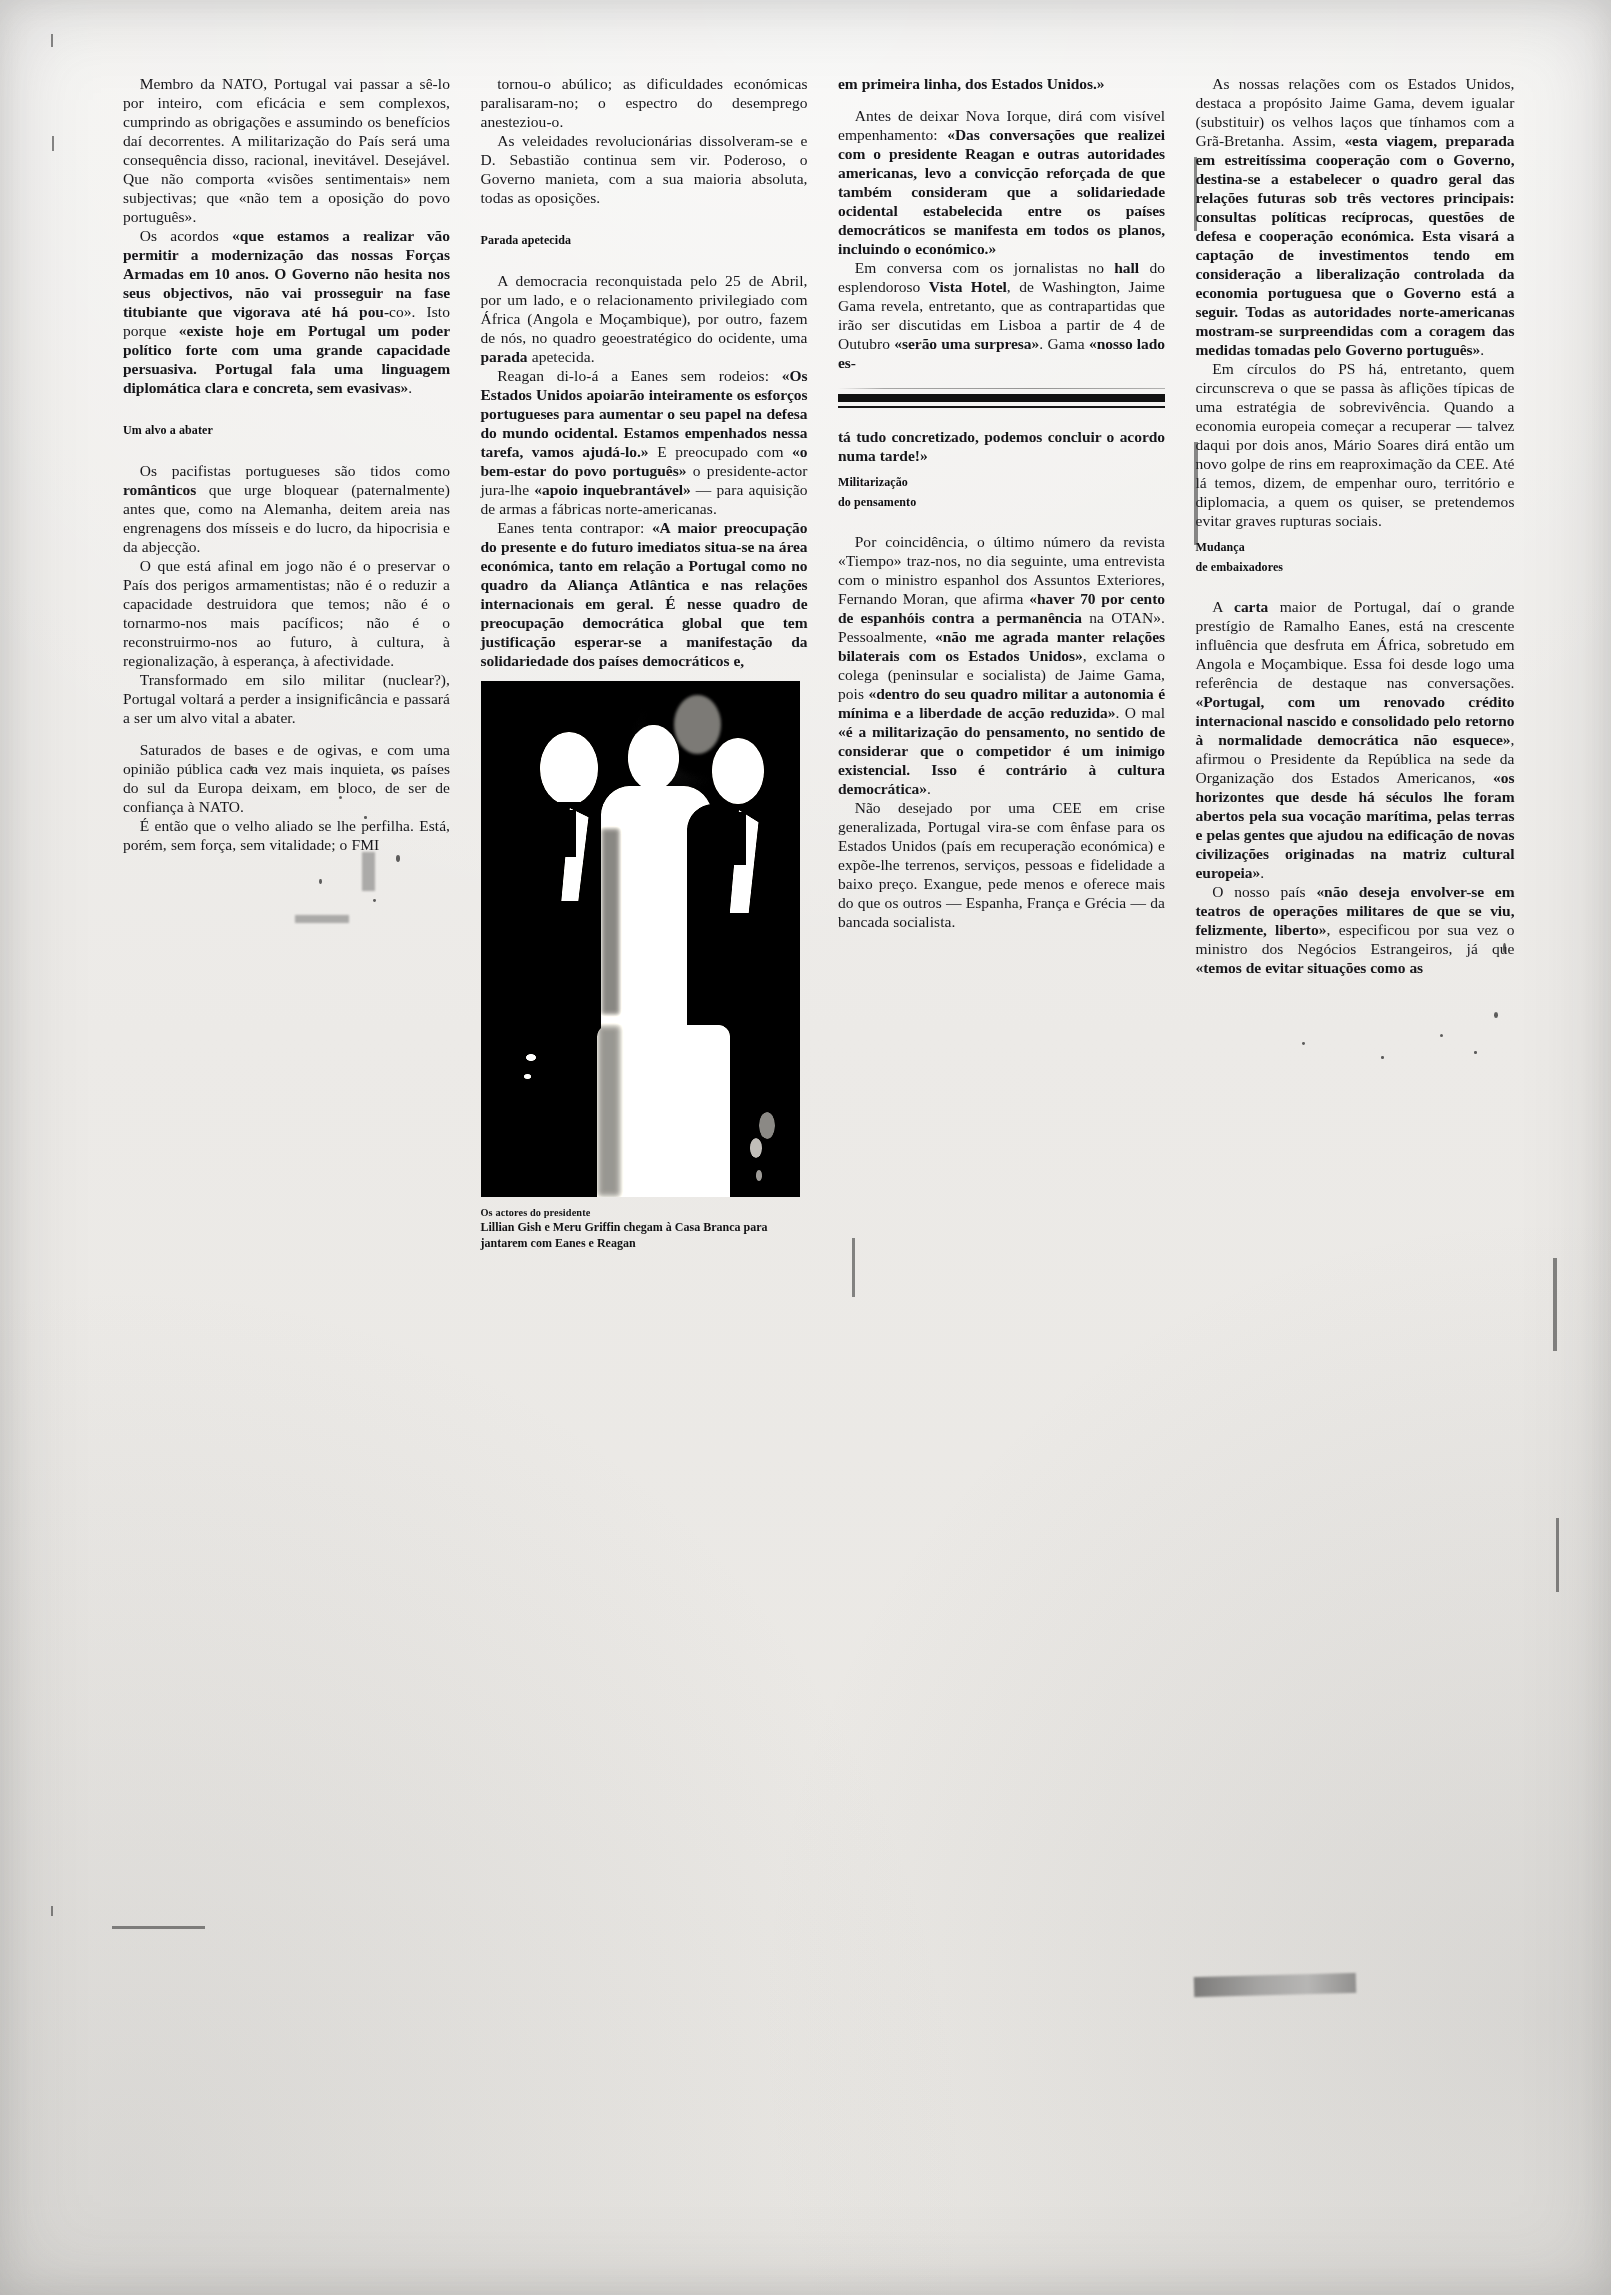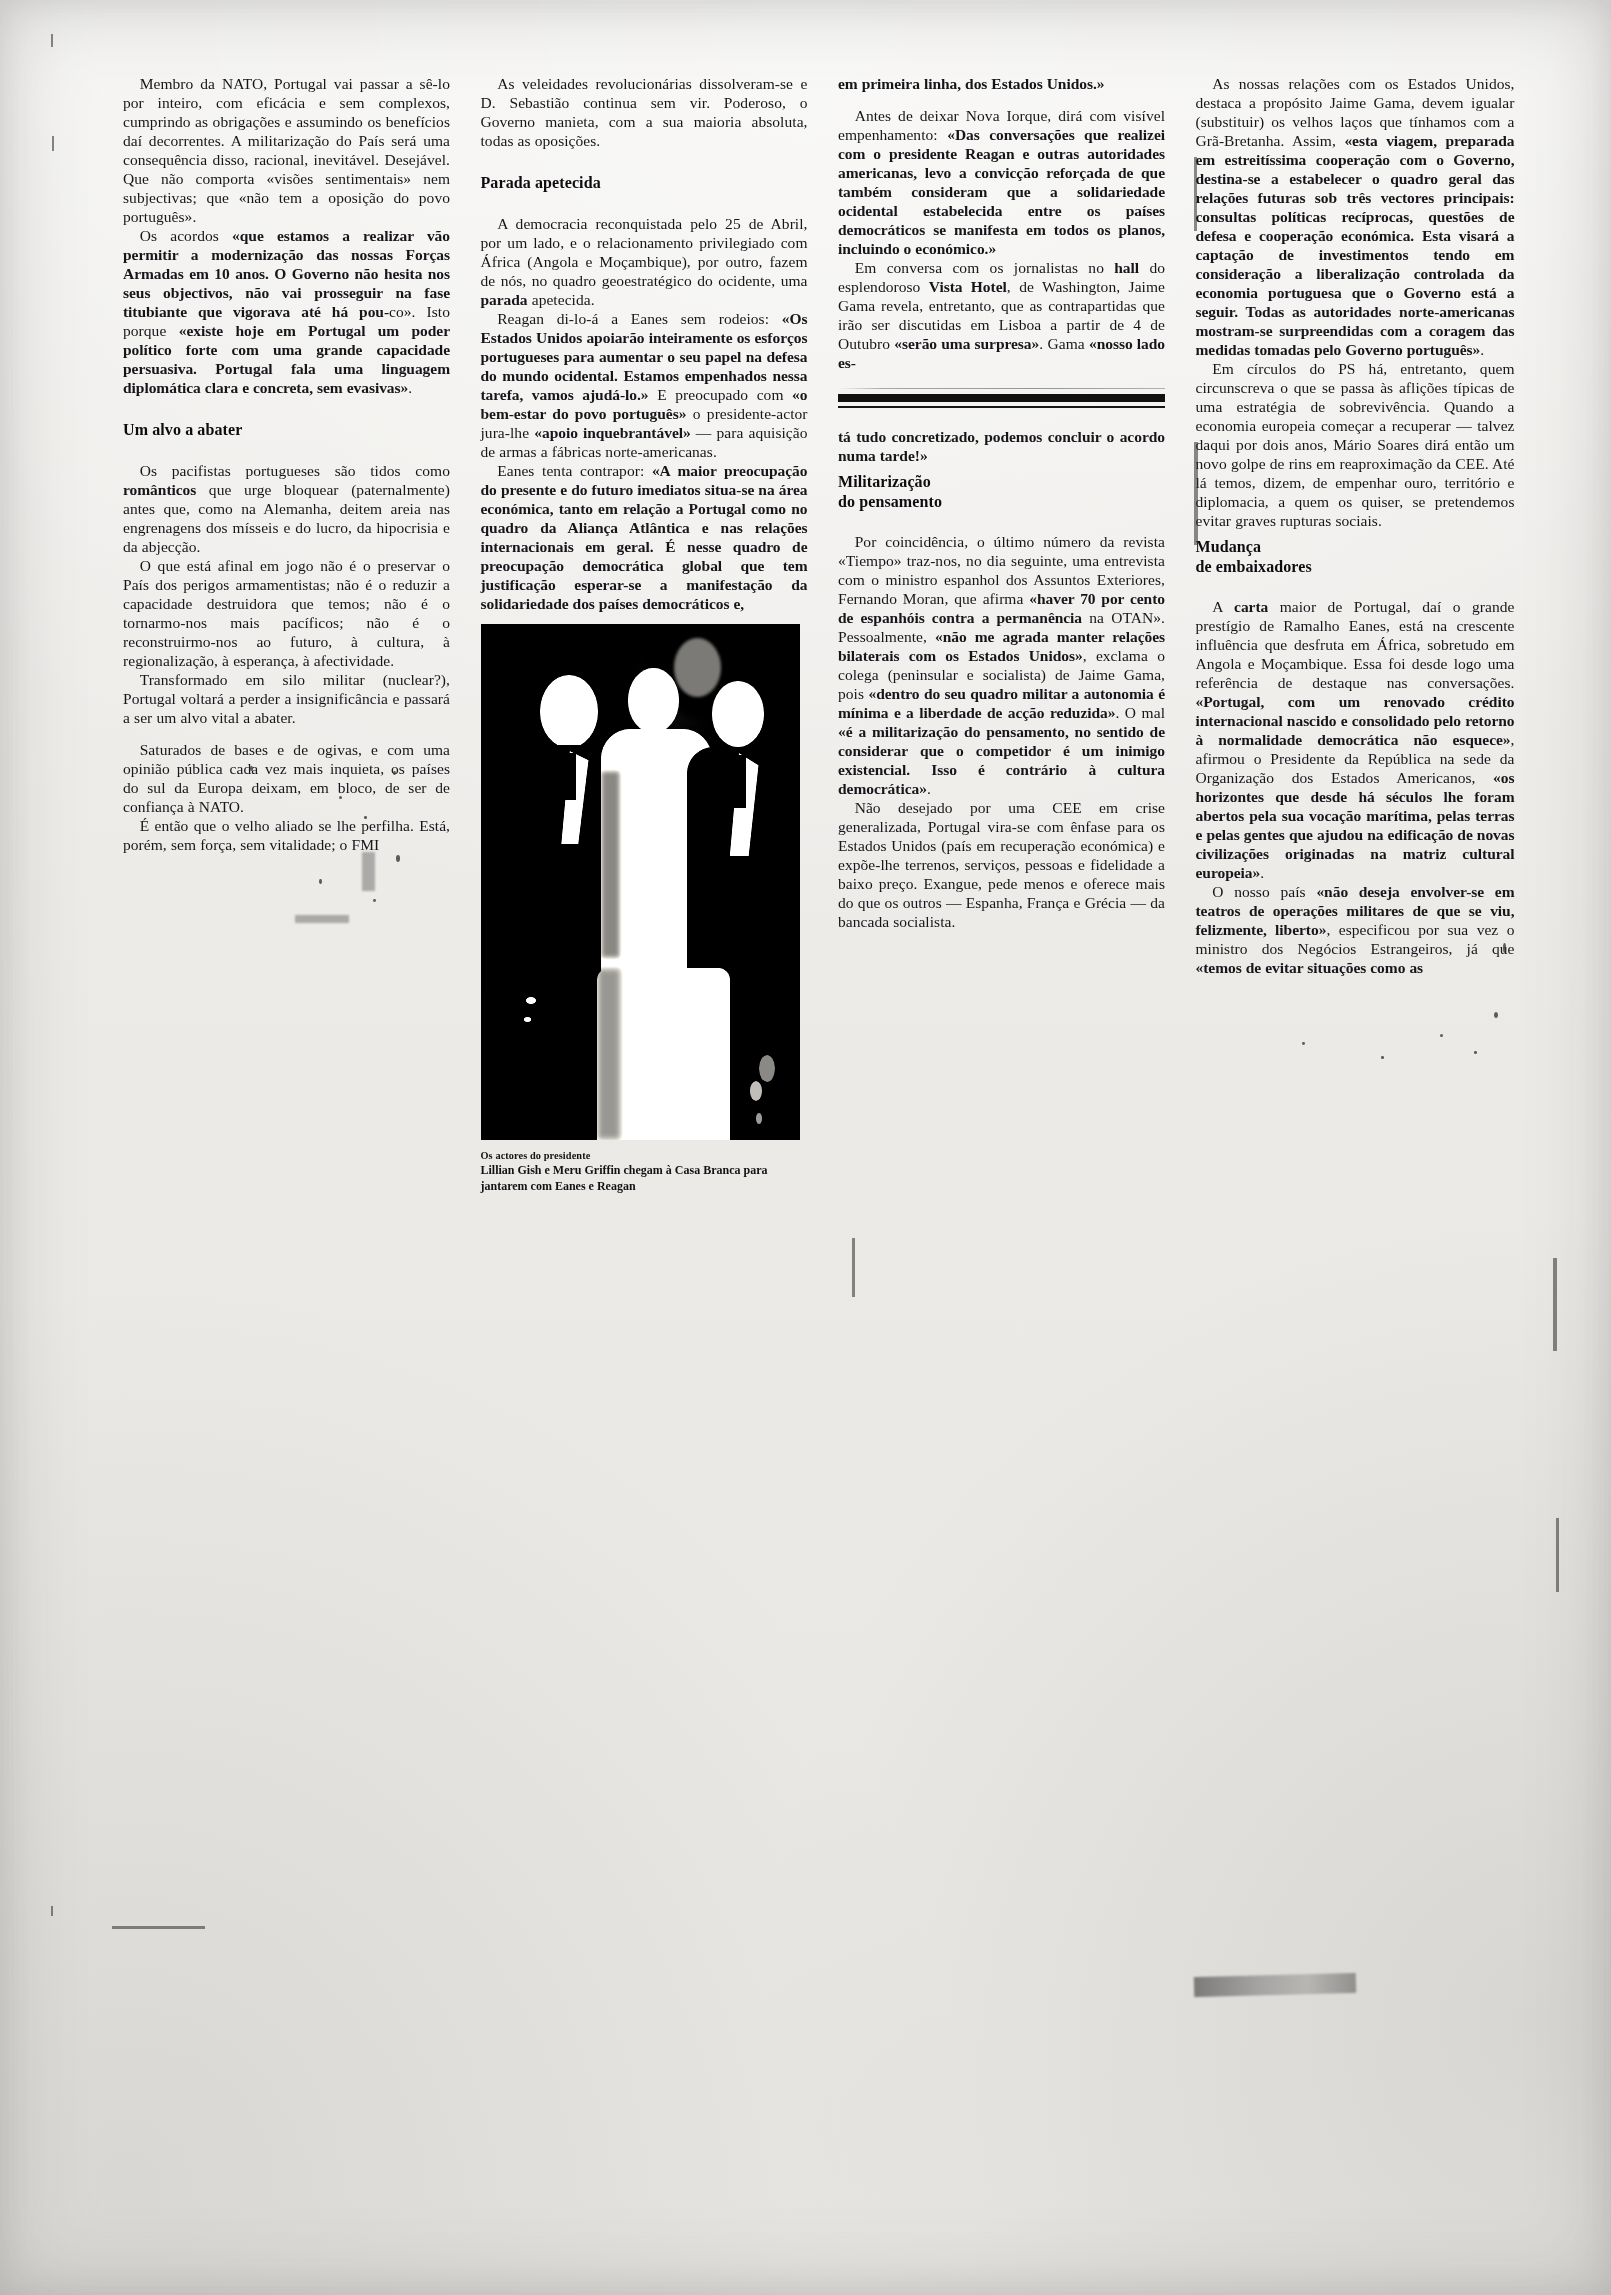--- a/index.html
+++ b/index.html
@@ -45,21 +45,21 @@
     hyphens:none;
     text-indent:16.7px;
     letter-spacing:0.05px;
     word-spacing:0.2px;
   }
   p.noind{text-indent:0;}
   p.gap{margin-top:12.8px;}
   b{font-weight:700;letter-spacing:-0.05px;}
   h2{
     margin:0;
-    font-size:16px;
+    font-size:12px;
     line-height:20px;
     font-weight:700;
     color:#0d0d10;
     letter-spacing:0.1px;
   }
   .head-block{margin-top:22.6px;margin-bottom:21.6px;}
   .head-block.tight{margin-top:7px;margin-bottom:19.7px;}
 
   
   .rule-wrap{margin:16.7px 0 19.7px 0;}
@@ -134,20 +134,21 @@
       </div>
 
       <p><span>Os pacifistas portugueses são tidos como </span><b>românticos</b><span> que urge bloquear (paternalmente) antes que, como na Alemanha, deitem areia nas engrenagens dos mísseis e do lucro, da hipocrisia e da abjecção.</span></p>
       <p><span>O que está afinal em jogo não é o preservar o País dos perigos armamentistas; não é o reduzir a capacidade destruidora que temos; não é o tornarmo-nos mais pacíficos; não é o reconstruirmo-nos ao futuro, à cultura, à regionalização, à esperança, à afectividade.</span></p>
       <p><span>Transformado em silo militar (nuclear?), Portugal voltará a perder a insignificância e passará a ser um alvo vital a abater.</span></p>
       <p class="gap"><span>Saturados de bases e de ogivas, e com uma opinião pública cada vez mais inquieta, os países do sul da Europa deixam, em bloco, de ser de confiança à NATO.</span></p>
       <p><span>É então que o velho aliado se lhe perfilha. Está, porém, sem força, sem vitalidade; o FMI</span></p>
     </div>
 
     <div class="col c2">
+      <p><span>tornou-o abúlico; as dificuldades económicas paralisaram-no; o espectro do desemprego anesteziou-o.</span></p>
       <p><span>As veleidades revolucionárias dissolveram-se e D. Sebastião continua sem vir. Poderoso, o Governo manieta, com a sua maioria absoluta, todas as oposições.</span></p>
 
       <div class="head-block">
         <h2>Parada apetecida</h2>
       </div>
 
       <p><span>A democracia reconquistada pelo 25 de Abril, por um lado, e o relacionamento privilegiado com África (Angola e Moçambique), por outro, fazem de nós, no quadro geoestratégico do ocidente, uma </span><b>parada</b><span> apetecida.</span></p>
       <p><span>Reagan di-lo-á a Eanes sem rodeios: </span><b>«Os Estados Unidos apoiarão inteiramente os esforços portugueses para aumentar o seu papel na defesa do mundo ocidental. Estamos empenhados nessa tarefa, vamos ajudá-lo.»</b><span> E preocupado com </span><b>«o bem-estar do povo português»</b><span> o presidente-actor jura-lhe </span><b>«apoio inquebrantável»</b><span> — para aquisição de armas a fábricas norte-americanas.</span></p>
       <p><span>Eanes tenta contrapor: </span><b>«A maior preocupação do presente e do futuro imediatos situa-se na área económica, tanto em relação a Portugal como no quadro da Aliança Atlântica e nas relações internacionais em geral. É nesse quadro de preocupação democrática global que tem justificação esperar-se a manifestação da solidariedade dos países democráticos e,</b></p>
 

